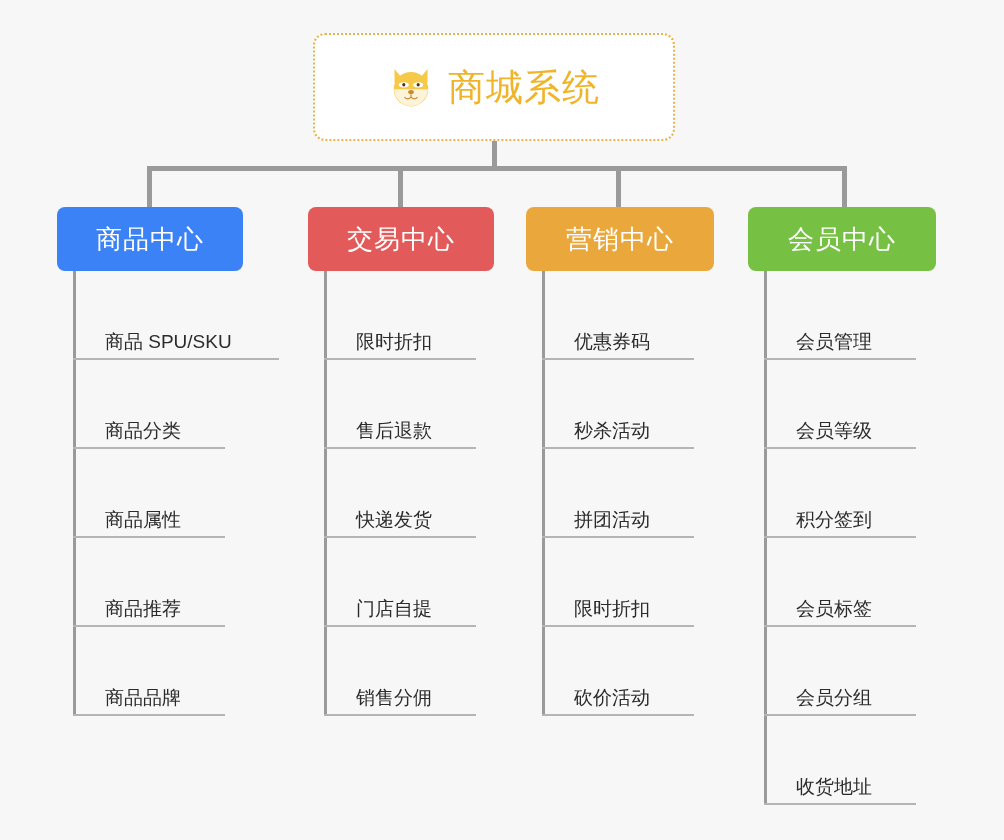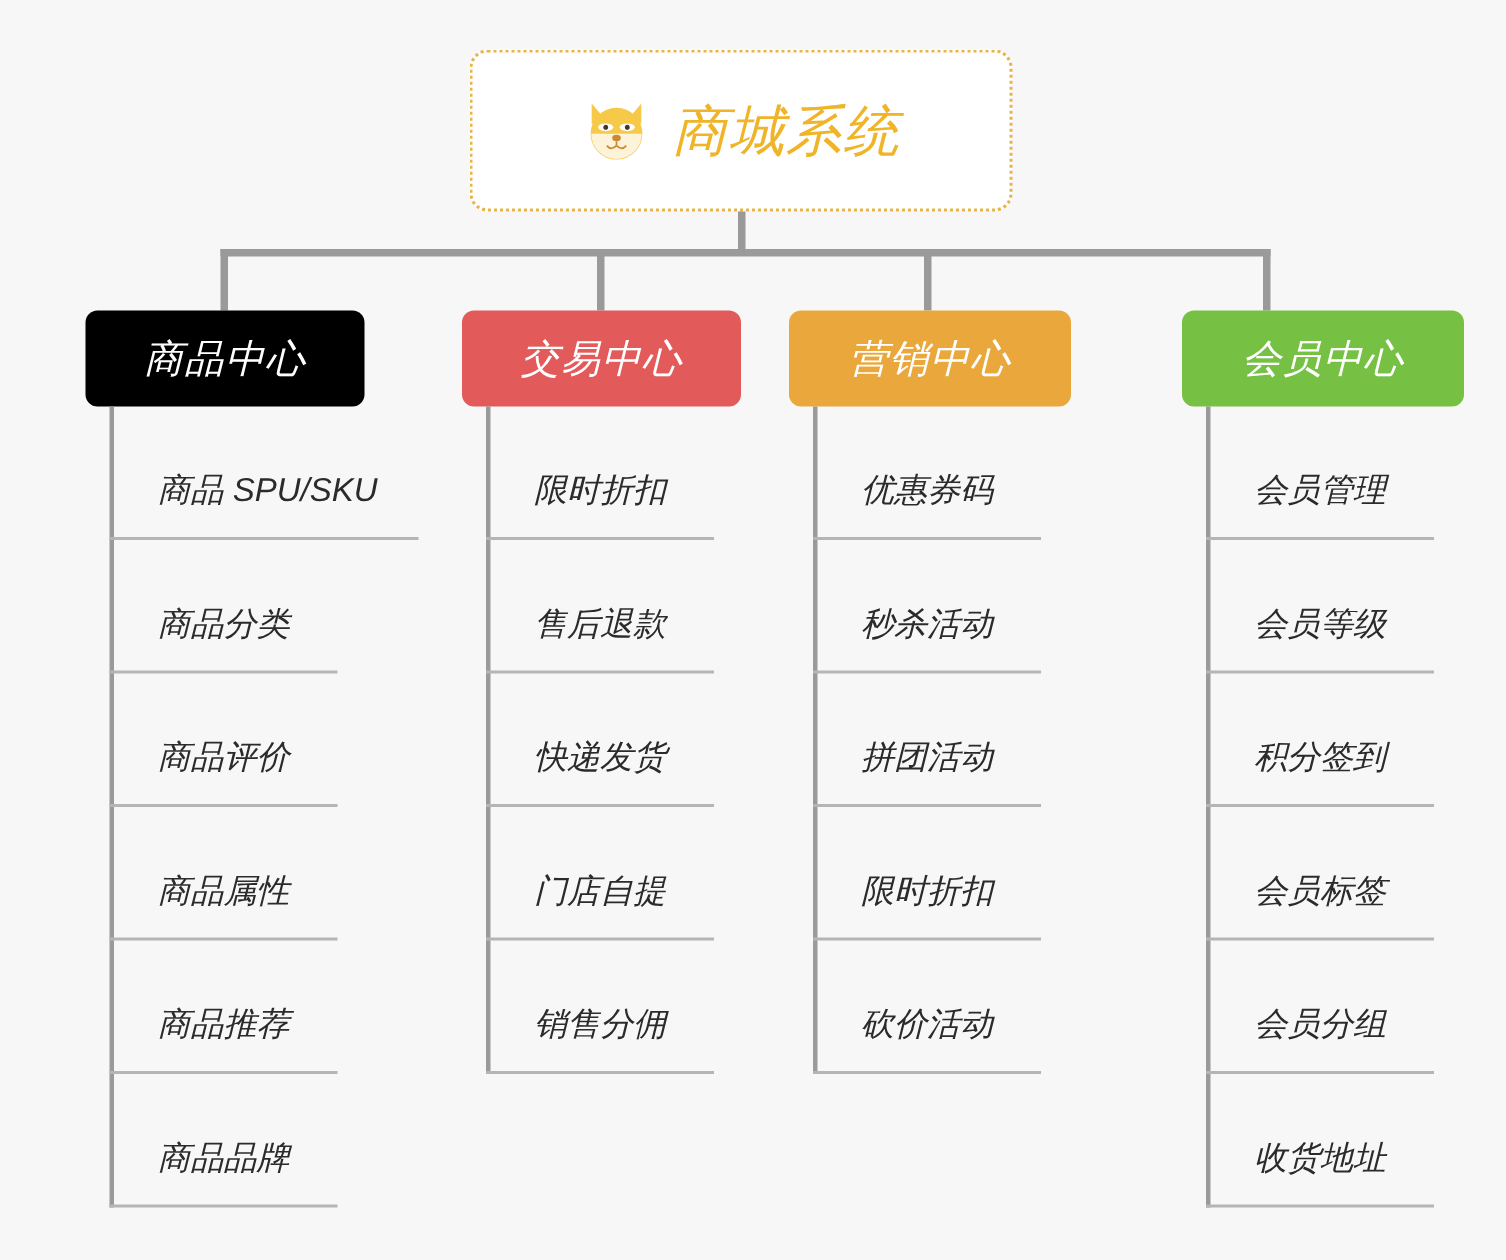--- a/index.html
+++ b/index.html
@@ -11,21 +11,20 @@
     height: 840px;
     background: #f7f7f7;
     font-family: "Liberation Sans", "DejaVu Sans", sans-serif;
     overflow: hidden;
   }
 
   #canvas {
     position: relative;
     width: 892px;
     height: 840px;
-    font-style: italic;
   }
 
   
   .root-node {
     position: absolute;
     left: 313px;
     top: 33px;
     width: 362px;
     height: 108px;
     box-sizing: border-box;
@@ -108,24 +107,24 @@
   }
   .leaf-item {
     position: relative;
     height: 89px;
     display: flex;
     align-items: flex-end;
     padding-left: 32px;
     box-sizing: border-box;
   }
   .leaf-label {
-    font-size: 22px;
+    font-size: 19px;
     color: #2b2b2b;
     line-height: 1;
-    padding-bottom: 22px;
+    padding-bottom: 9px;
     white-space: nowrap;
   }
   .leaf-underline {
     position: absolute;
     left: 0;
     bottom: 0;
     height: 2px;
     background: #b5b5b5;
   }
 </style>
@@ -153,35 +152,31 @@
   </div>
 
   <div class="conn conn-v-root" style="background: rgb(154, 154, 154);"></div>
   <div class="conn conn-bus" style="background: rgb(154, 154, 154);"></div>
   <div class="conn conn-drop" style="left: 147px; background: rgb(154, 154, 154);"></div>
   <div class="conn conn-drop" style="left: 398px; background: rgb(154, 154, 154);"></div>
   <div class="conn conn-drop" style="left: 616px; background: rgb(154, 154, 154);"></div>
   <div class="conn conn-drop" style="left: 842px; background: rgb(154, 154, 154);"></div>
 
   <div class="column" style="left:57px">
-    <div class="cat-box" style="background: #000000; width: 186px;">
+    <div class="cat-box" style="background: #3b82f6; width: 186px;">
       <span>商品中心</span>
     </div>
     <div class="leaf-list">
       <div class="spine"></div>
       <div class="leaf-item">
         <span class="leaf-label">商品 SPU/SKU</span>
         <div class="leaf-underline" style="width: 206px;"></div>
       </div>
       <div class="leaf-item">
         <span class="leaf-label">商品分类</span>
-        <div class="leaf-underline" style="width: 152px;"></div>
-      </div>
-      <div class="leaf-item">
-        <span class="leaf-label">商品评价</span>
         <div class="leaf-underline" style="width: 152px;"></div>
       </div>
       <div class="leaf-item">
         <span class="leaf-label">商品属性</span>
         <div class="leaf-underline" style="width: 152px;"></div>
       </div>
       <div class="leaf-item">
         <span class="leaf-label">商品推荐</span>
         <div class="leaf-underline" style="width: 152px;"></div>
       </div>
@@ -243,21 +238,21 @@
         <span class="leaf-label">限时折扣</span>
         <div class="leaf-underline" style="width: 152px;"></div>
       </div>
       <div class="leaf-item">
         <span class="leaf-label">砍价活动</span>
         <div class="leaf-underline" style="width: 152px;"></div>
       </div>
     </div>
   </div>
 
-  <div class="column" style="left:788px">
+  <div class="column" style="left:748px">
     <div class="cat-box" style="background: rgb(118, 192, 67); width: 188px;">
       <span>会员中心</span>
     </div>
     <div class="leaf-list">
       <div class="spine"></div>
       <div class="leaf-item">
         <span class="leaf-label">会员管理</span>
         <div class="leaf-underline" style="width: 152px;"></div>
       </div>
       <div class="leaf-item">

